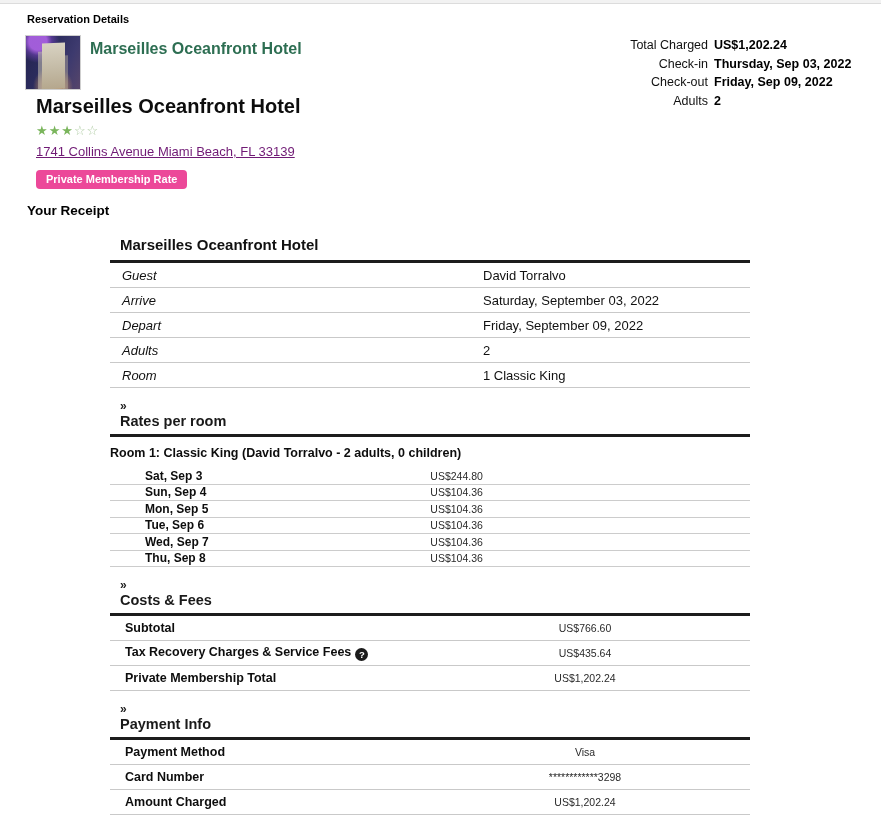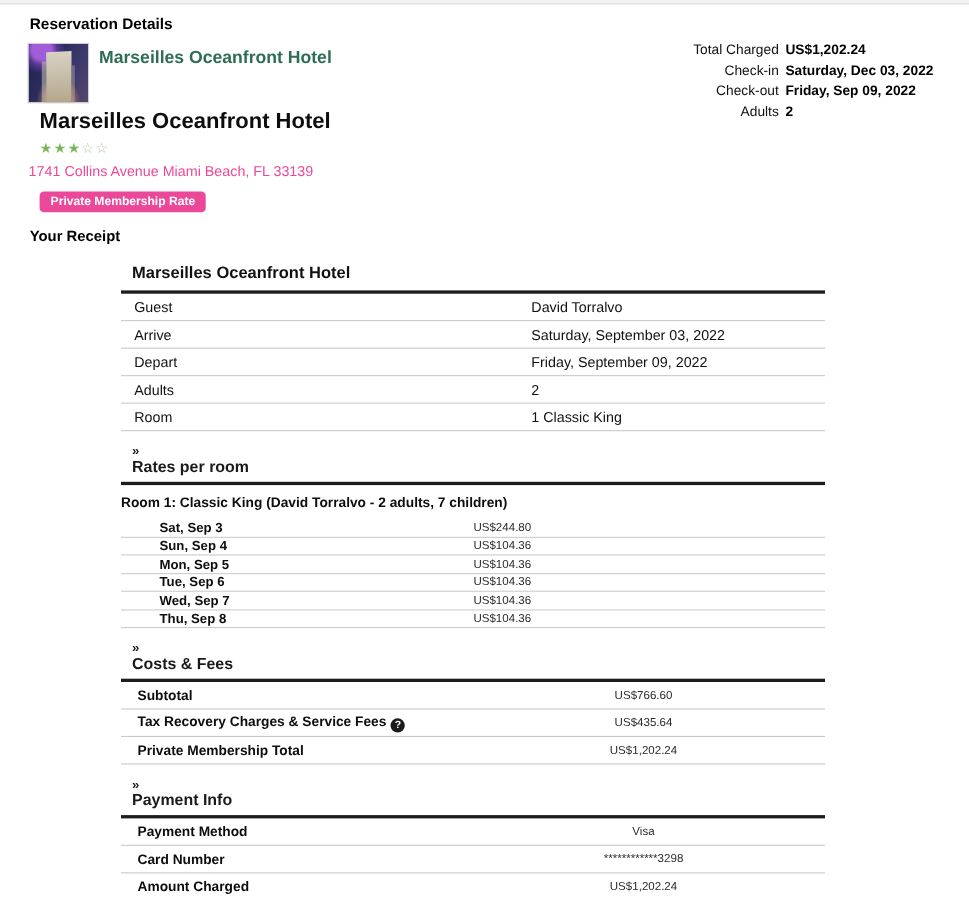--- a/index.html
+++ b/index.html
@@ -8,21 +8,21 @@
     font-family: "Liberation Sans", "DejaVu Sans", sans-serif;
     color:#000;
     width:881px; height:816px;
     position:relative;
     overflow:hidden;
   }
   .top-strip { height:4px; background:#f2f2f2; border-bottom:1px solid #dcdcdc; }
 
   .page { position:relative; padding-top:5px; }
 
-  .reservation-title { font-size:14px; font-weight:bold; margin:4px 0 10px 27px; }
+  .reservation-title { font-size:11px; font-weight:bold; margin:4px 0 10px 27px; }
 
   
   .summary { position:absolute; top:32px; left:596px; width:300px; }
   .sum-row { display:flex; line-height:18.5px; }
   .sum-label { width:112px; text-align:right; font-size:12.5px; color:#111; }
   .sum-value { font-weight:bold; font-size:12.5px; padding-left:6px; white-space:nowrap; }
 
   
   .hotel-block { margin-left:25px; }
   .hotel-top { display:flex; align-items:flex-start; }
@@ -43,40 +43,40 @@
   }
   .hotel-link {
     margin-left:9px; width:225px;
     font-size:16px; font-weight:bold; line-height:27px;
     color:#2d6e52; cursor:pointer;
   }
   .hotel-name { font-size:20px; font-weight:bold; margin:5px 0 6px 11px; color:#0d0d0d; }
   .stars { margin-left:11px; font-size:13px; line-height:14px; letter-spacing:1px; }
   .stars .filled { color:#7ab55c; }
   .stars .empty  { color:#aecba2; }
-  .address { margin:6px 0 10px 1px; font-size:13px; color:#ec4899; }
+  .address { margin:6px 0 10px 11px; font-size:13px; color:#701a75;text-decoration:underline; }
   .badge {
     display:inline-block; margin-left:11px;
     background:#ec4899; color:#fff;
     font-size:11px; font-weight:bold;
     padding:3px 10px 4px 10px; border-radius:4px;
   }
 
   .your-receipt { font-size:13.5px; font-weight:bold; margin:14px 0 12px 27px; }
 
   
   .receipt-wrap { margin-left:110px; width:640px; }
 
   .tbl-header {
     font-size:15px; font-weight:bold; color:#111;
     padding:6px 0 7px 10px;
     border-bottom:3px solid #1c1c1c;
   }
   .r-row { display:flex; align-items:center; height:25px; border-bottom:1px solid #c9c9c9; padding-left:12px; }
-  .r-label { width:361px; font-size:13px; color:#111; }
+  .r-label { width:361px; font-size:13px; color:#111;font-style:italic; }
   .r-value { font-size:13px; color:#111; }
 
   .sec { margin-top:13px; }
   .chev { font-size:12px; font-weight:bold; color:#222; padding-left:10px; line-height:11px; }
   .sec-title {
     font-size:14.5px; font-weight:bold; color:#1a1a1a;
     padding:1px 0 5px 10px;
     border-bottom:3px solid #1c1c1c;
   }
 
@@ -105,21 +105,21 @@
 
   <div class="reservation-title">Reservation Details</div>
 
   <div class="summary">
     <div class="sum-row">
       <span class="sum-label">Total Charged</span>
       <span class="sum-value">US$1,202.24</span>
     </div>
     <div class="sum-row">
       <span class="sum-label">Check-in</span>
-      <span class="sum-value">Saturday, Dec 03, 2022</span>
+      <span class="sum-value">Thursday, Sep 03, 2022</span>
     </div>
     <div class="sum-row">
       <span class="sum-label">Check-out</span>
       <span class="sum-value">Friday, Sep 09, 2022</span>
     </div>
     <div class="sum-row">
       <span class="sum-label">Adults</span>
       <span class="sum-value">2</span>
     </div>
   </div>
@@ -159,21 +159,21 @@
       <span class="r-value">2</span>
     </div>
     <div class="r-row">
       <span class="r-label">Room</span>
       <span class="r-value">1 Classic King</span>
     </div>
 
     <div class="sec">
       <div class="chev">»</div>
       <div class="sec-title">Rates per room</div>
-      <div class="room-header">Room 1: Classic King (David Torralvo - 2 adults, 7 children)</div>
+      <div class="room-header">Room 1: Classic King (David Torralvo - 2 adults, 0 children)</div>
       <div class="rate-row">
         <span class="rate-day">Sat, Sep 3</span>
         <span class="rate-price">US$244.80</span>
       </div>
       <div class="rate-row">
         <span class="rate-day">Sun, Sep 4</span>
         <span class="rate-price">US$104.36</span>
       </div>
       <div class="rate-row">
         <span class="rate-day">Mon, Sep 5</span>

